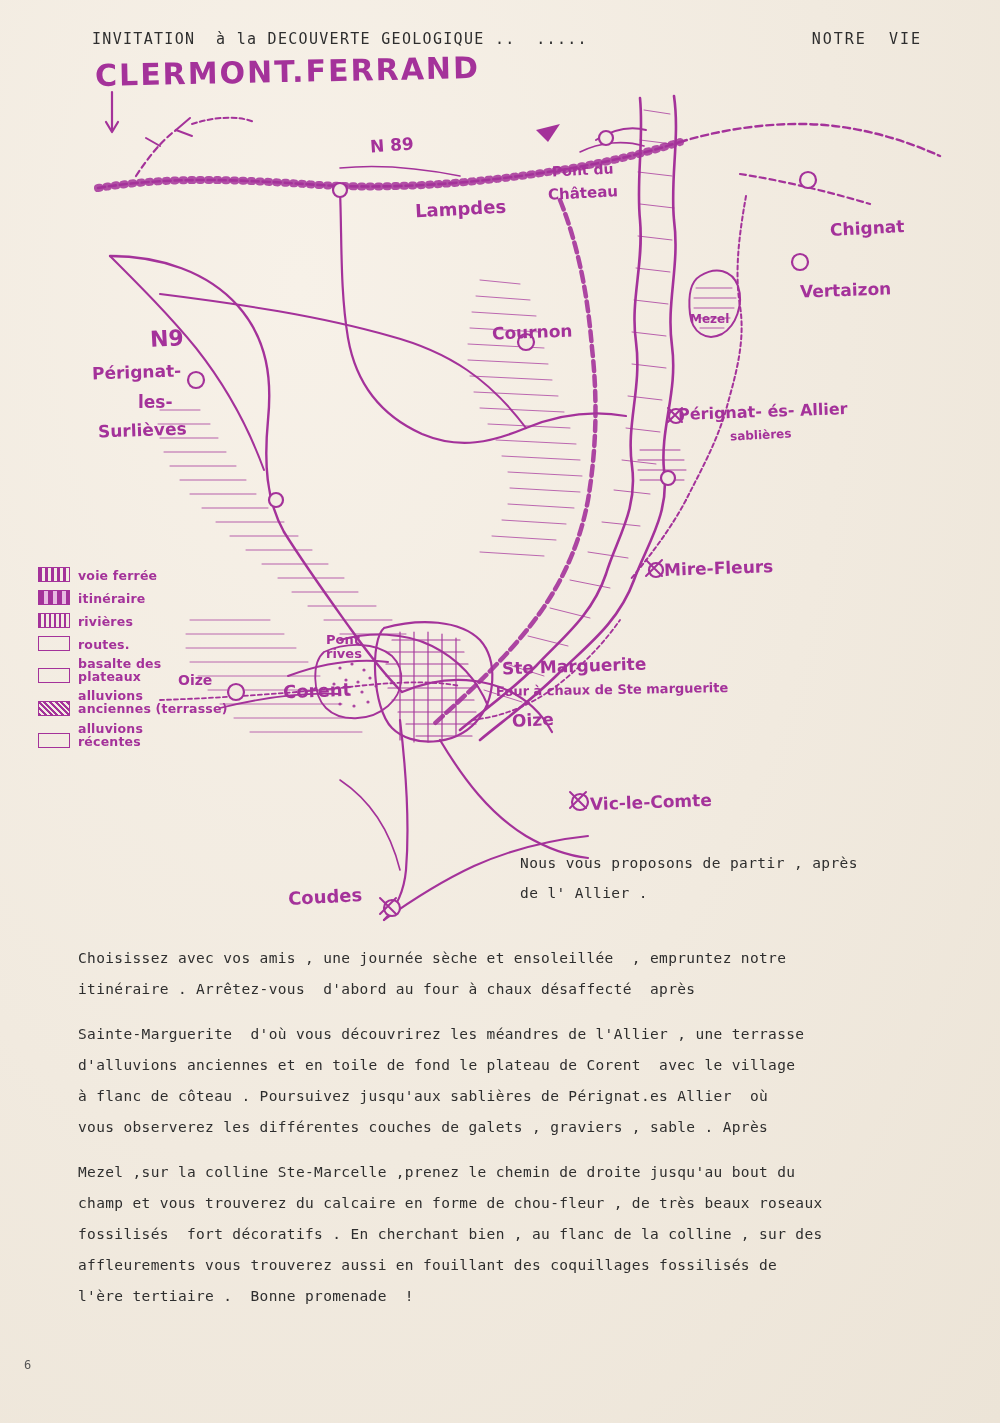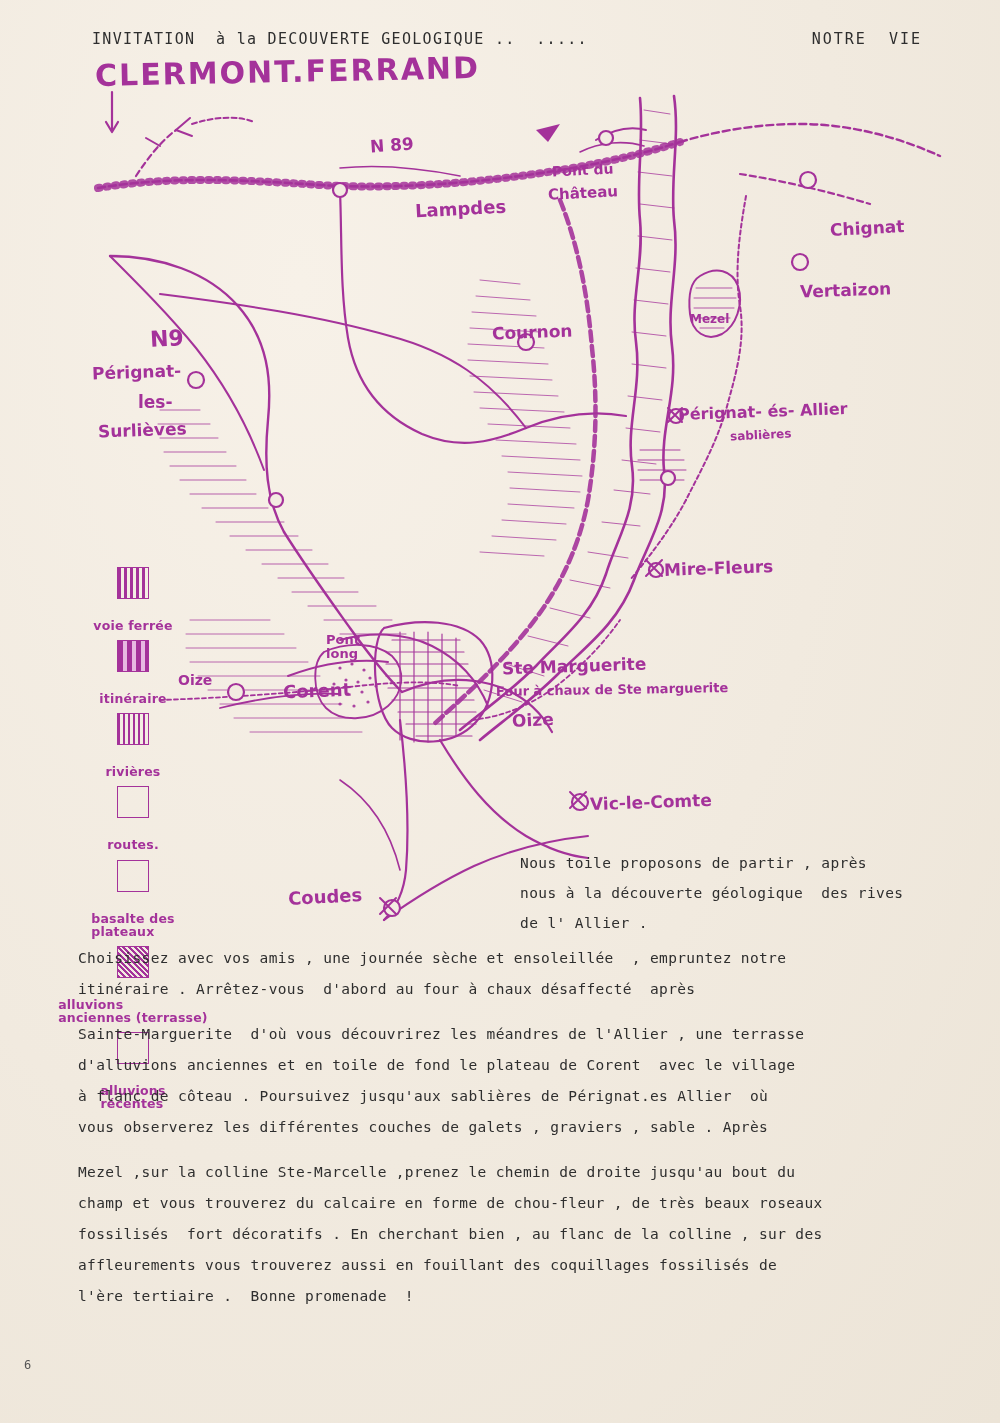--- a/index.html
+++ b/index.html
@@ -43,21 +43,21 @@
     color:#a4329a;font-weight:bold;
     white-space:nowrap;
   }
   
   .legend{
     position:absolute;left:38px;top:565px;width:190px;
     font-family:"DejaVu Sans", sans-serif;
     color:#a4329a;
   }
   .legend .row{
-    display:flex;align-items:center;gap:20px;margin-bottom:6px;flex-direction:column;
+    display:flex;align-items:flex-end;gap:8px;margin-bottom:6px;
   }
   .legend .swatch{
     width:30px;height:13px;flex:0 0 30px;margin-top:2px;
     border:1px solid #a4329a;
   }
   .legend .txt{font-size:12.5px;font-weight:bold;line-height:1.05;letter-spacing:.2px;}
   .sw-rail{background:repeating-linear-gradient(90deg,#a4329a 0 3px,transparent 3px 6px);border:none;height:5px;margin-top:6px;}
   .sw-itin{background:repeating-linear-gradient(90deg,#a4329a 0 5px,#e7b9e2 5px 9px);}
   .sw-riv{background:repeating-linear-gradient(90deg,#a4329a 0 2px,transparent 2px 5px);border:none;height:7px;margin-top:5px;}
   .sw-route{background:transparent;border:none;border-top:2px solid #a4329a;border-bottom:2px solid #a4329a;height:6px;margin-top:5px;}
@@ -249,21 +249,21 @@
     <div class="mlabel" style="left:650px;top:232px;font-size:12px;">Mezel</div>
     <div class="mlabel" style="left:452px;top:242px;font-size:17px;transform:rotate(-2deg);">Cournon</div>
     <div class="mlabel" style="left:110px;top:246px;font-size:22px;transform:rotate(-3deg);">N9</div>
     <div class="mlabel" style="left:52px;top:282px;font-size:17px;transform:rotate(-2deg);">Pérignat-</div>
     <div class="mlabel" style="left:98px;top:312px;font-size:17px;text-align:right;">les-</div>
     <div class="mlabel" style="left:58px;top:340px;font-size:17px;transform:rotate(-2deg);">Surlièves</div>
     <div class="mlabel" style="left:638px;top:322px;font-size:16px;transform:rotate(-2deg);">Pérignat- és- Allier</div>
     <div class="mlabel" style="left:690px;top:348px;font-size:12px;transform:rotate(-3deg);">sablières</div>
     <div class="mlabel" style="left:624px;top:478px;font-size:17px;transform:rotate(-2deg);">Mire-Fleurs</div>
     <div class="mlabel" style="left:286px;top:552px;font-size:13px;">Pont</div>
-    <div class="mlabel" style="left:286px;top:566px;font-size:13px;">long</div>
+    <div class="mlabel" style="left:286px;top:566px;font-size:13px;">rives</div>
     <div class="mlabel" style="left:243px;top:600px;font-size:18px;transform:rotate(-2deg);">Corent</div>
     <div class="mlabel" style="left:462px;top:576px;font-size:17px;transform:rotate(-2deg);">Ste Marguerite</div>
     <div class="mlabel" style="left:456px;top:602px;font-size:13px;transform:rotate(-1deg);">Four à chaux de Ste marguerite</div>
     <div class="mlabel" style="left:472px;top:630px;font-size:17px;transform:rotate(-3deg);">Oize</div>
     <div class="mlabel" style="left:138px;top:592px;font-size:14px;">Oize</div>
     <div class="mlabel" style="left:550px;top:712px;font-size:17px;transform:rotate(-2deg);">Vic-le-Comte</div>
     <div class="mlabel" style="left:248px;top:806px;font-size:18px;transform:rotate(-3deg);">Coudes</div>
   </div>
 
   <div class="legend">
@@ -294,22 +294,21 @@
 anciennes (terrasse)</span>
     </div>
     <div class="row">
       <span class="swatch sw-alluv-rec"></span>
       <span class="txt" style="white-space:pre-line;">alluvions
 récentes</span>
     </div>
   </div>
 
   <div class="intro">
-    <div>Nous toile proposons de partir , après</div>
-    <div>nous à la découverte géologique  des rives</div>
+    <div>Nous vous proposons de partir , après</div>
     <div>de l' Allier .</div>
   </div>
 
   <div class="bodytext">
     <p>Choisissez avec vos amis , une journée sèche et ensoleillée  , empruntez notre
 itinéraire . Arrêtez-vous  d'abord au four à chaux désaffecté  après</p>
     <p class="para2">Sainte-Marguerite  d'où vous découvrirez les méandres de l'Allier , une terrasse
 d'alluvions anciennes et en toile de fond le plateau de Corent  avec le village
 à flanc de côteau . Poursuivez jusqu'aux sablières de Pérignat.es Allier  où
 vous observerez les différentes couches de galets , graviers , sable . Après</p>

